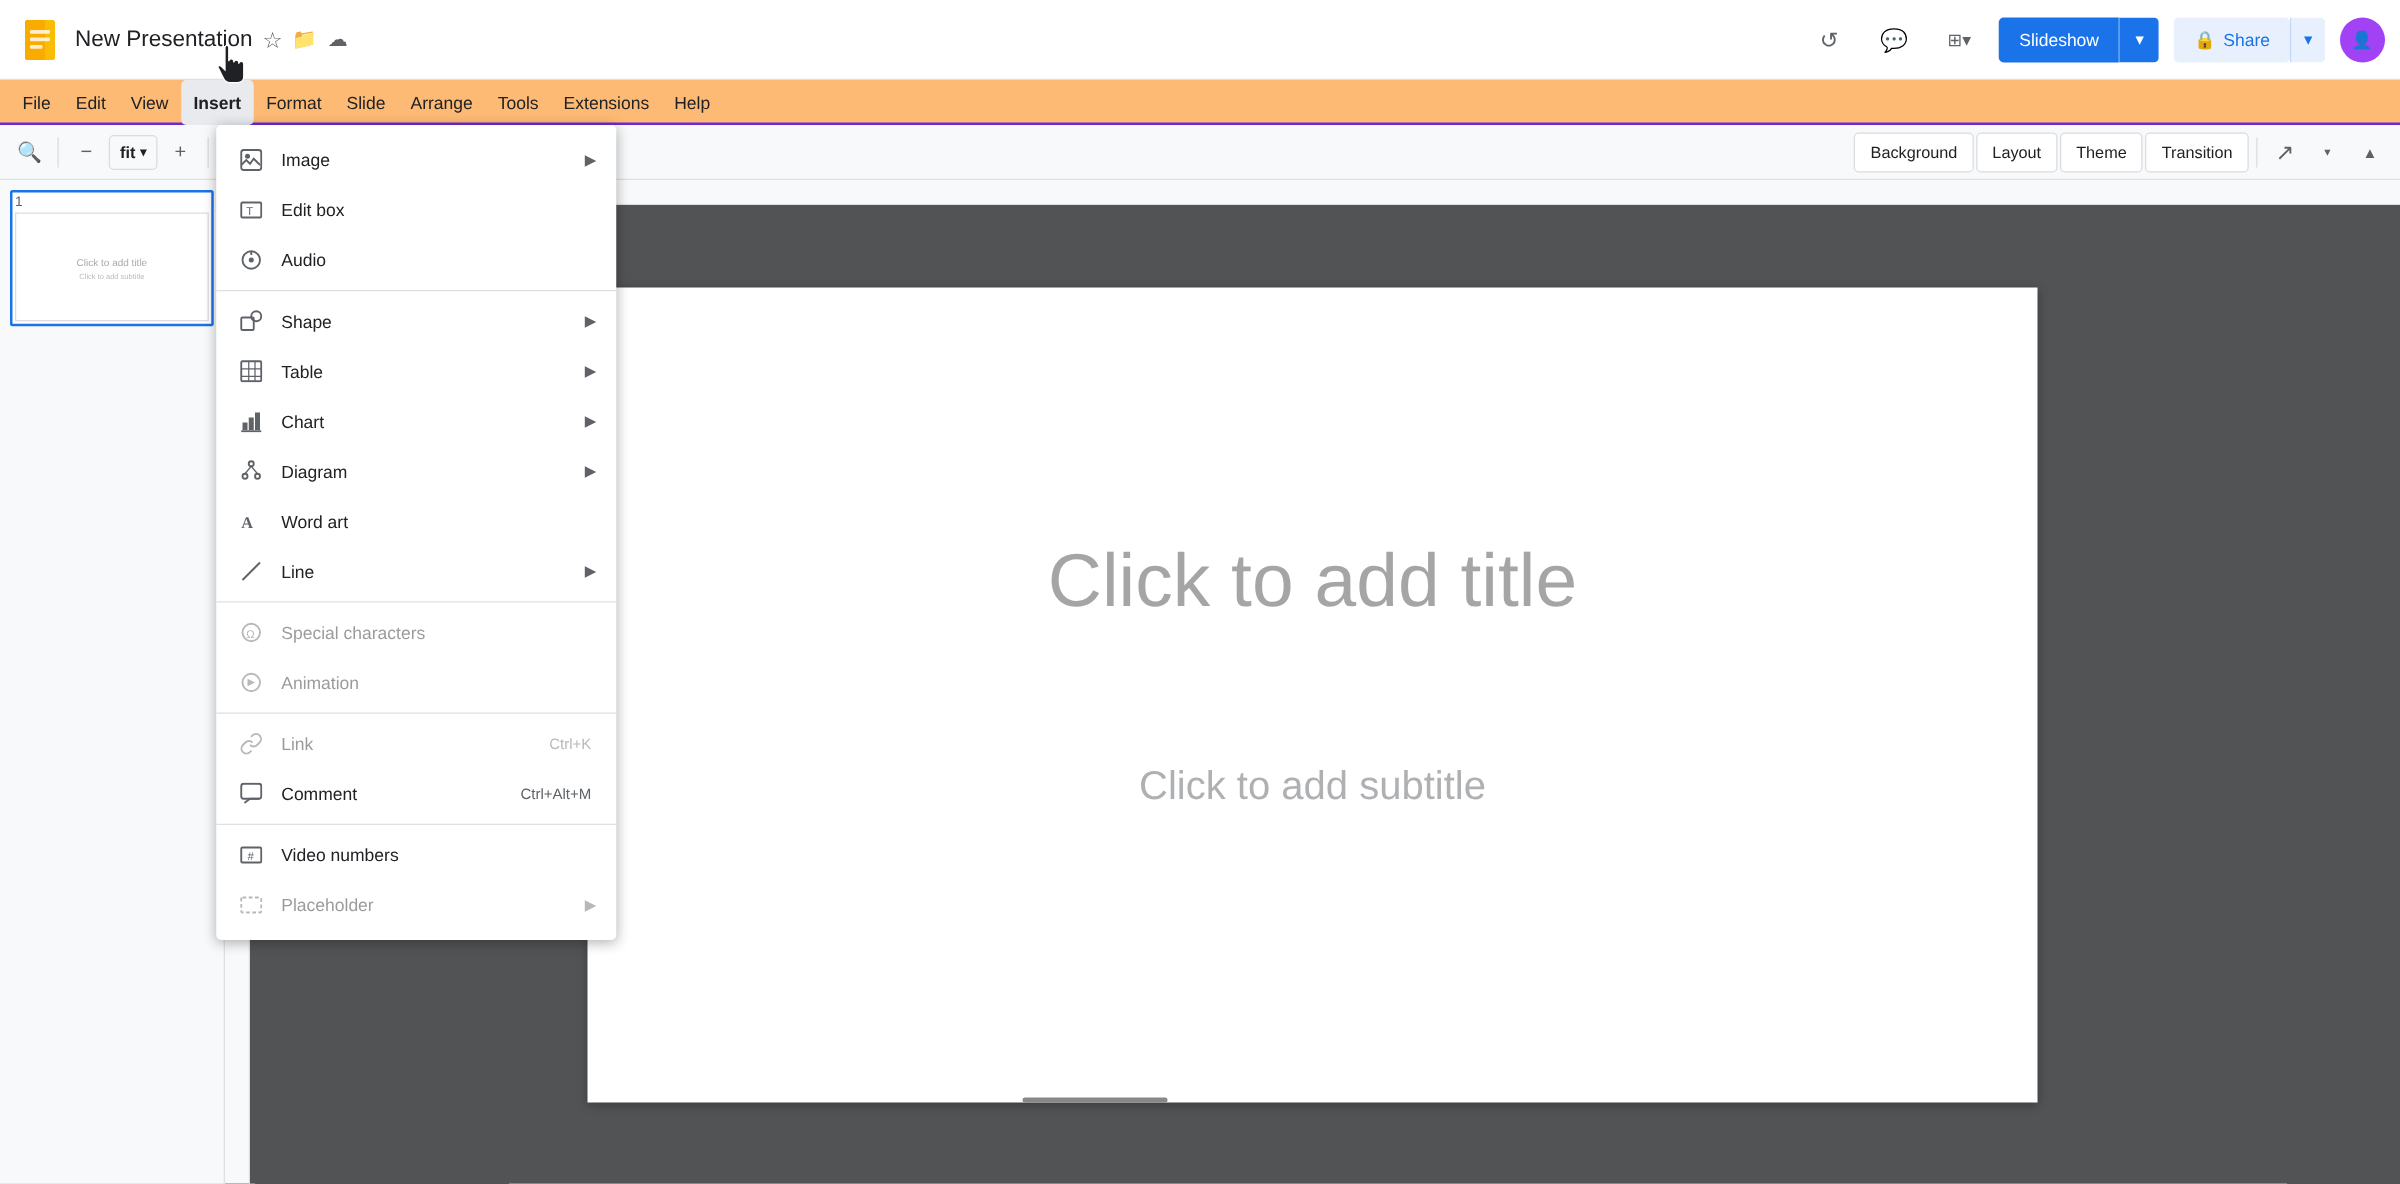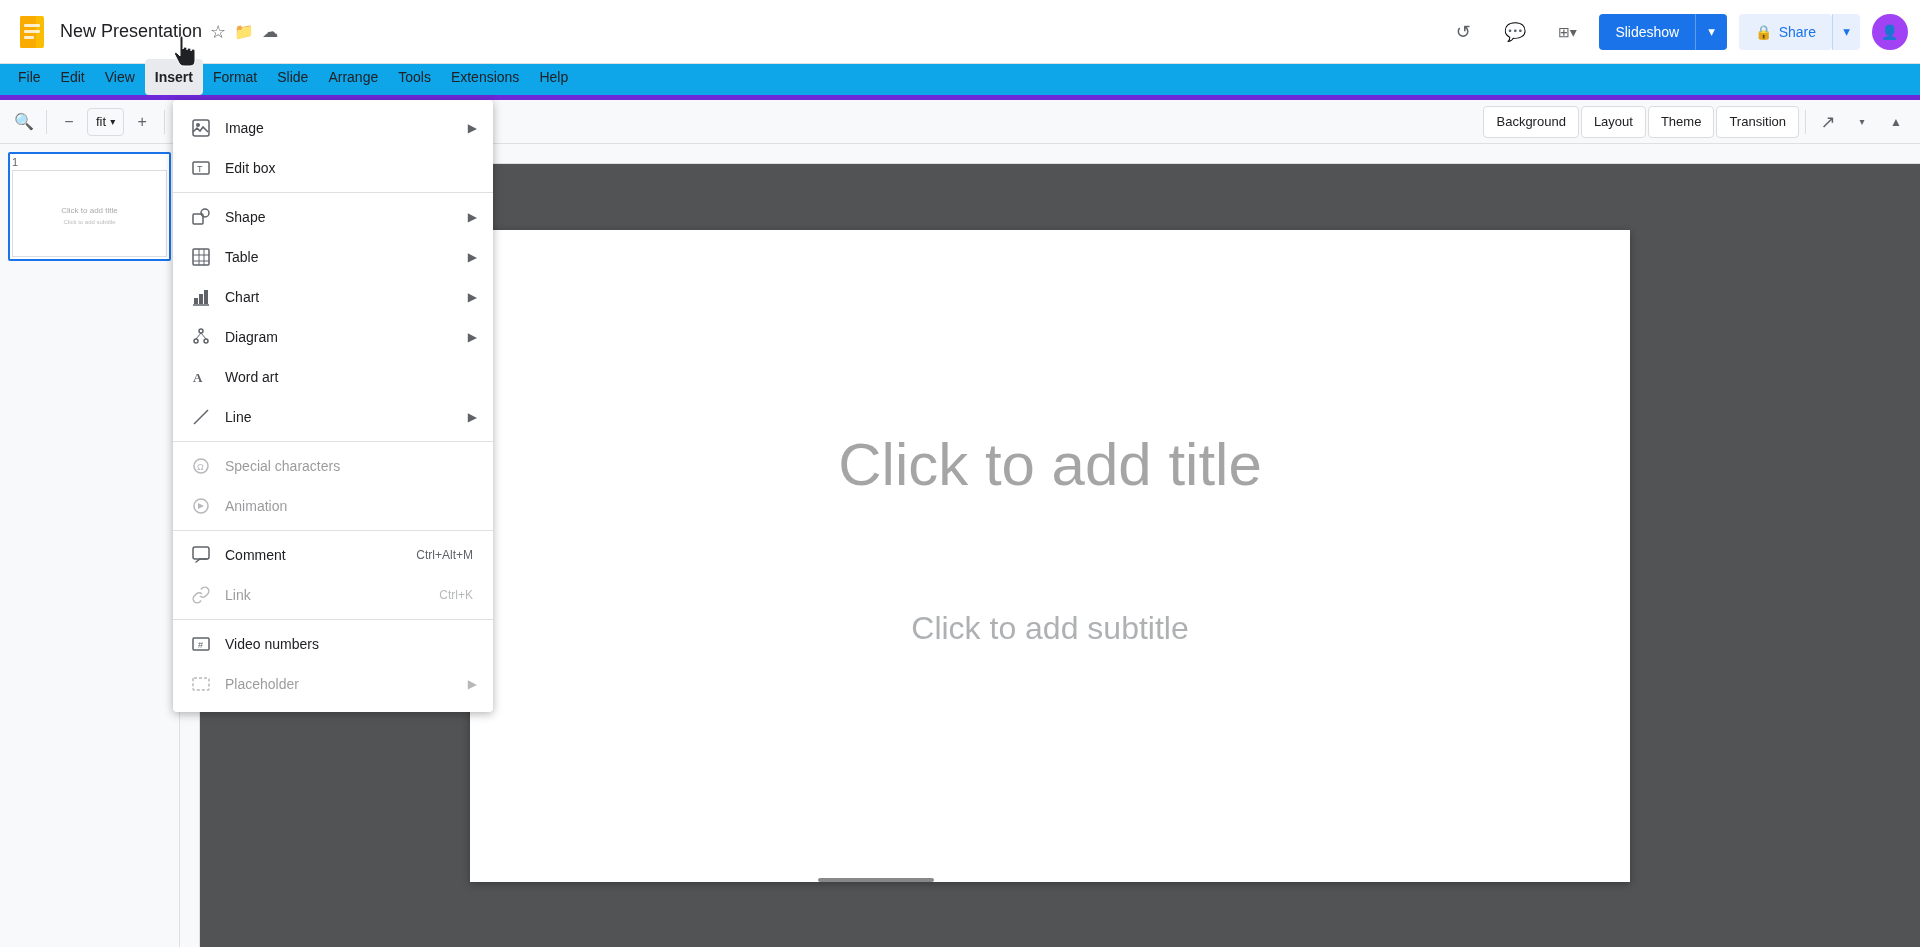--- a/index.html
+++ b/index.html
@@ -15,30 +15,30 @@
     .spacer { flex: 1; }
     .top-right { display: flex; align-items: center; gap: 12px; }
     .icon-btn { width: 40px; height: 40px; display: flex; align-items: center; justify-content: center; border-radius: 50%; cursor: pointer; color: #5f6368; font-size: 20px; }
     .slideshow-btn { background: #1a73e8; color: #fff; border: none; border-radius: 4px 0 0 4px; padding: 0 16px; height: 36px; font-size: 14px; cursor: pointer; font-weight: 500; display: flex; align-items: center; }
     .slideshow-dropdown { background: #1a73e8; color: #fff; border: none; border-left: 1px solid rgba(255,255,255,0.3); border-radius: 0 4px 4px 0; width: 32px; height: 36px; cursor: pointer; display: flex; align-items: center; justify-content: center; }
     .share-btn { background: #e8f0fe; color: #1a73e8; border: none; border-radius: 4px; padding: 0 16px; height: 36px; font-size: 14px; cursor: pointer; font-weight: 500; display: flex; align-items: center; gap: 6px; }
     .share-btn-dropdown { background: #e8f0fe; color: #1a73e8; border: none; border-left: 1px solid rgba(26,115,232,0.2); border-radius: 0 4px 4px 0; width: 28px; height: 36px; cursor: pointer; display: flex; align-items: center; justify-content: center; }
     .avatar { width: 36px; height: 36px; border-radius: 50%; background: #a142f4; display: flex; align-items: center; justify-content: center; color: white; font-size: 14px; font-weight: 500; overflow: hidden; }
 
     
-    .menu-bar { display: flex; align-items: flex-end; height: 36px; background: #0ea5e9; padding: 0 8px; border-bottom: 5px solid #6d28d9; position: relative; z-index: 10; }
+    .menu-bar { display: flex; align-items: flex-start; height: 36px; background: #fdba74; padding: 0 8px; border-bottom: 2px solid #6d28d9; position: relative; z-index: 10; }
     .menu-item { padding: 0 10px; height: 36px; display: flex; align-items: center; cursor: pointer; border-radius: 4px; font-size: 14px; color: #202124; }
     .menu-item:hover, .menu-item.active { background: #f1f3f4; }
     .menu-item.active { background: #e8eaed; font-weight: bold; }
 
     
     .toolbar { display: flex; align-items: center; height: 44px; background: #f8f9fa; padding: 0 8px; border-bottom: 1px solid #e0e0e0; position: relative; z-index: 10; gap: 2px; }
     .toolbar-btn { height: 32px; min-width: 32px; display: flex; align-items: center; justify-content: center; border-radius: 4px; cursor: pointer; color: #5f6368; font-size: 16px; padding: 0 4px; border: none; background: transparent; }
     .toolbar-divider { width: 1px; height: 24px; background: #dadce0; margin: 0 4px; }
-    .toolbar-zoom { display: flex; align-items: center; border: 1px solid #dadce0; border-radius: 4px; height: 28px; padding: 0 8px; font-size: 13px; gap: 4px; cursor: pointer; }
+    .toolbar-zoom { display: flex; align-items: center; border: 1px solid #dadce0; border-radius: 4px; height: 28px; padding: 0 8px; font-size: 13px; gap: 4px; cursor: pointer; font-weight: bold; }
 
     
     .main-area { display: flex; height: calc(947px - 64px - 36px - 44px); }
     .slides-panel { width: 180px; background: #f8f9fa; border-right: 1px solid #e0e0e0; padding: 8px; overflow-y: auto; }
     .slide-thumb { border: 2px solid #1a73e8; border-radius: 2px; background: white; margin-bottom: 4px; padding: 2px; display: flex; flex-direction: column; cursor: pointer; }
     .slide-num { font-size: 11px; color: #5f6368; margin-bottom: 2px; }
     .slide-preview { width: 100%; aspect-ratio: 16/9; background: white; border: 1px solid #dadce0; }
 
     .editor-area { flex: 1; display: flex; flex-direction: column; position: relative; overflow: hidden; background: #525355; }
 
@@ -207,20 +207,30 @@
     </div>
     <div class="drop-item">
       <div class="drop-icon">
         <svg width="18" height="18" viewBox="0 0 18 18" fill="none">
           <rect x="1" y="3" width="16" height="12" rx="1" stroke="#5f6368" stroke-width="1.5" fill="none"></rect>
           <text x="5" y="13" font-size="9" fill="#5f6368">T</text>
         </svg>
       </div>
       <span class="drop-label">Edit box</span>
     </div>
+    <div class="drop-item">
+      <div class="drop-icon">
+        <svg width="18" height="18" viewBox="0 0 18 18" fill="none">
+          <circle cx="9" cy="9" r="7" stroke="#5f6368" stroke-width="1.5" fill="none"></circle>
+          <circle cx="9" cy="9" r="2" fill="#5f6368"></circle>
+          <line x1="9" y1="2" x2="9" y2="5" stroke="#5f6368" stroke-width="1.5"></line>
+        </svg>
+      </div>
+      <span class="drop-label">Audio</span>
+    </div>
   </div>
 
   <div class="menu-section">
     <div class="drop-item">
       <div class="drop-icon">
         <svg width="18" height="18" viewBox="0 0 18 18" fill="none">
           <rect x="1" y="6" width="10" height="10" rx="1" stroke="#5f6368" stroke-width="1.5" fill="none"></rect>
           <circle cx="13" cy="5" r="4" stroke="#5f6368" stroke-width="1.5" fill="none"></circle>
         </svg>
       </div>
@@ -299,39 +309,39 @@
         <svg width="18" height="18" viewBox="0 0 18 18" fill="none">
           <circle cx="9" cy="9" r="7" stroke="#5f6368" stroke-width="1.5" fill="none"></circle>
           <path d="M6 6 L12 9 L6 12 Z" fill="#5f6368"></path>
         </svg>
       </div>
       <span class="drop-label">Animation</span>
     </div>
   </div>
 
   <div class="menu-section">
+    <div class="drop-item disabled">
+      <div class="drop-icon">
+        <svg width="18" height="18" viewBox="0 0 18 18" fill="none">
+          <path d="M8 10a4 4 0 0 0 5.66 0l2-2a4 4 0 0 0-5.66-5.66L8.83 3.5" stroke="#5f6368" stroke-width="1.5" fill="none"></path>
+          <path d="M10 8a4 4 0 0 0-5.66 0l-2 2a4 4 0 0 0 5.66 5.66l1.17-1.17" stroke="#5f6368" stroke-width="1.5" fill="none"></path>
+        </svg>
+      </div>
+      <span class="drop-label">Link</span>
+      <span class="drop-shortcut">Ctrl+K</span>
+    </div>
     <div class="drop-item">
       <div class="drop-icon">
         <svg width="18" height="18" viewBox="0 0 18 18" fill="none">
           <rect x="1" y="1" width="16" height="12" rx="2" stroke="#5f6368" stroke-width="1.5" fill="none"></rect>
           <path d="M4 16l4-3h7" stroke="#5f6368" stroke-width="1.5" fill="none" stroke-linecap="round"></path>
         </svg>
       </div>
       <span class="drop-label">Comment</span>
       <span class="drop-shortcut">Ctrl+Alt+M</span>
-    </div>
-    <div class="drop-item disabled">
-      <div class="drop-icon">
-        <svg width="18" height="18" viewBox="0 0 18 18" fill="none">
-          <path d="M8 10a4 4 0 0 0 5.66 0l2-2a4 4 0 0 0-5.66-5.66L8.83 3.5" stroke="#5f6368" stroke-width="1.5" fill="none"></path>
-          <path d="M10 8a4 4 0 0 0-5.66 0l-2 2a4 4 0 0 0 5.66 5.66l1.17-1.17" stroke="#5f6368" stroke-width="1.5" fill="none"></path>
-        </svg>
-      </div>
-      <span class="drop-label">Link</span>
-      <span class="drop-shortcut">Ctrl+K</span>
     </div>
   </div>
 
   <div class="menu-section">
     <div class="drop-item">
       <div class="drop-icon">
         <svg width="18" height="18" viewBox="0 0 18 18" fill="none">
           <rect x="1" y="3" width="16" height="12" rx="1" stroke="#5f6368" stroke-width="1.5" fill="none"></rect>
           <text x="6" y="13" font-size="9" fill="#5f6368">#</text>
         </svg>

